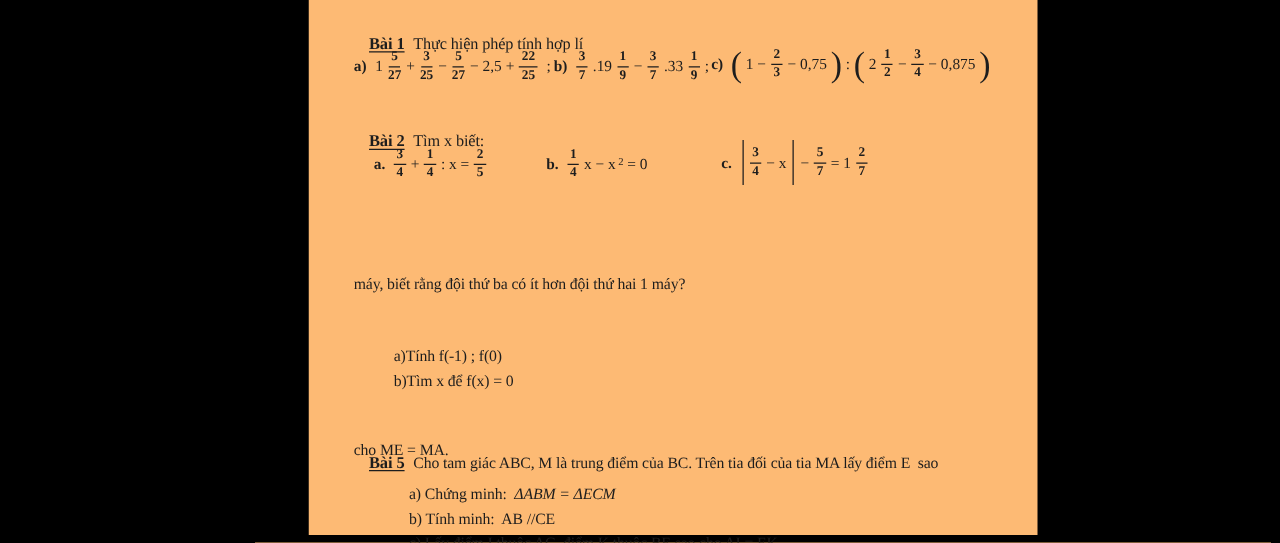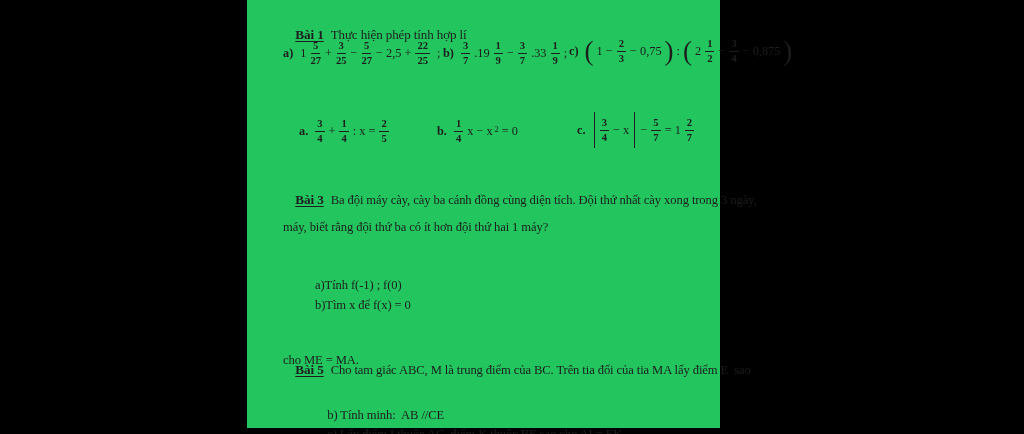--- a/index.html
+++ b/index.html
@@ -8,22 +8,22 @@
     width: 1024px; height: 434px;
     background: #000;
     position: relative;
     overflow: hidden;
     font-family: "Liberation Serif", serif;
     color: #1d1d1d;
   }
   .paper {
     position: absolute;
     left: 247px; top: 0;
-    width: 473px; height: 428px;
-    background: #22c55e;
+    width: 583px; height: 428px;
+    background: #fdba74;
     box-shadow: 0 0 3px rgba(0,0,0,0.4);
   }
   .line, .title-line, .sub {
     position: absolute;
     white-space: pre;
     font-size: 12.6px;
     letter-spacing: -0.1px;
   }
   .prob-title {
     font-weight: bold;
@@ -152,20 +152,23 @@
           <span class="frac">
             <span class="num">3</span>
             <span class="den">4</span>
           </span>
           <span class="mtext">− 0,875</span>
           <span class="paren">)</span>
         </span>
     </div>
   </div>
 
+  <div class="title-line" style="left:36px; top:90px;">
+    <span class="prob-title">Bài 2</span><span class="prob-heading">Tìm x biết:</span>
+  </div>
   <div class="mrow" style="top:112px; height:46px;">
     <div class="mitem" style="left:52px; top:6px;">
       <span class="mlabel">a.</span>
       <span class="math">
           <span class="frac">
             <span class="num">3</span>
             <span class="den">4</span>
           </span>
           <span class="mtext">+</span>
           <span class="frac">
@@ -208,32 +211,32 @@
           </span>
           <span class="mtext">= 1</span>
           <span class="frac">
             <span class="num">2</span>
             <span class="den">7</span>
           </span>
         </span>
     </div>
   </div>
 
-  <div class="line" style="left:36px; top:177px;">
-    <span class="prob-title">Bài 3</span><span>Ba đội máy cày, cày ba cánh đồng cùng diện tích. Đội thứ nhất cày xong trong 3 ngày,</span>
-  </div>
   <div class="line" style="left:36px; top:220px;">máy, biết rằng đội thứ ba có ít hơn đội thứ hai 1 máy?</div>
 
   <div class="sub" style="left:68px; top:278px;">a)Tính f(-1) ; f(0)</div>
   <div class="sub" style="left:68px; top:298px;">b)Tìm x để f(x) = 0</div>
 
   <div class="line" style="left:36px; top:347px;">
     <span class="prob-title">Bài 5</span><span>Cho tam giác ABC, M là trung điểm của BC. Trên tia đối của tia MA lấy điểm E  sao</span>
   </div>
   <div class="line" style="left:36px; top:353px;">cho ME = MA.</div>
+  <div class="sub" style="left:68px; top:373px;">
+    <span>a) Chứng minh:  </span><span class="em-math">ΔABM = ΔECM</span>
+  </div>
   <div class="sub" style="left:68px; top:393px;">
     <span>b) Tính minh:  AB //CE</span><span class="em-math"></span>
   </div>
   <div class="sub" style="left:68px; top:412px;">
     <span>c) Lấy điểm I thuộc AC, điểm K thuộc BE sao cho AI = EK.</span><span class="em-math"></span>
   </div>
 
 </div>
 
 </body></html>

